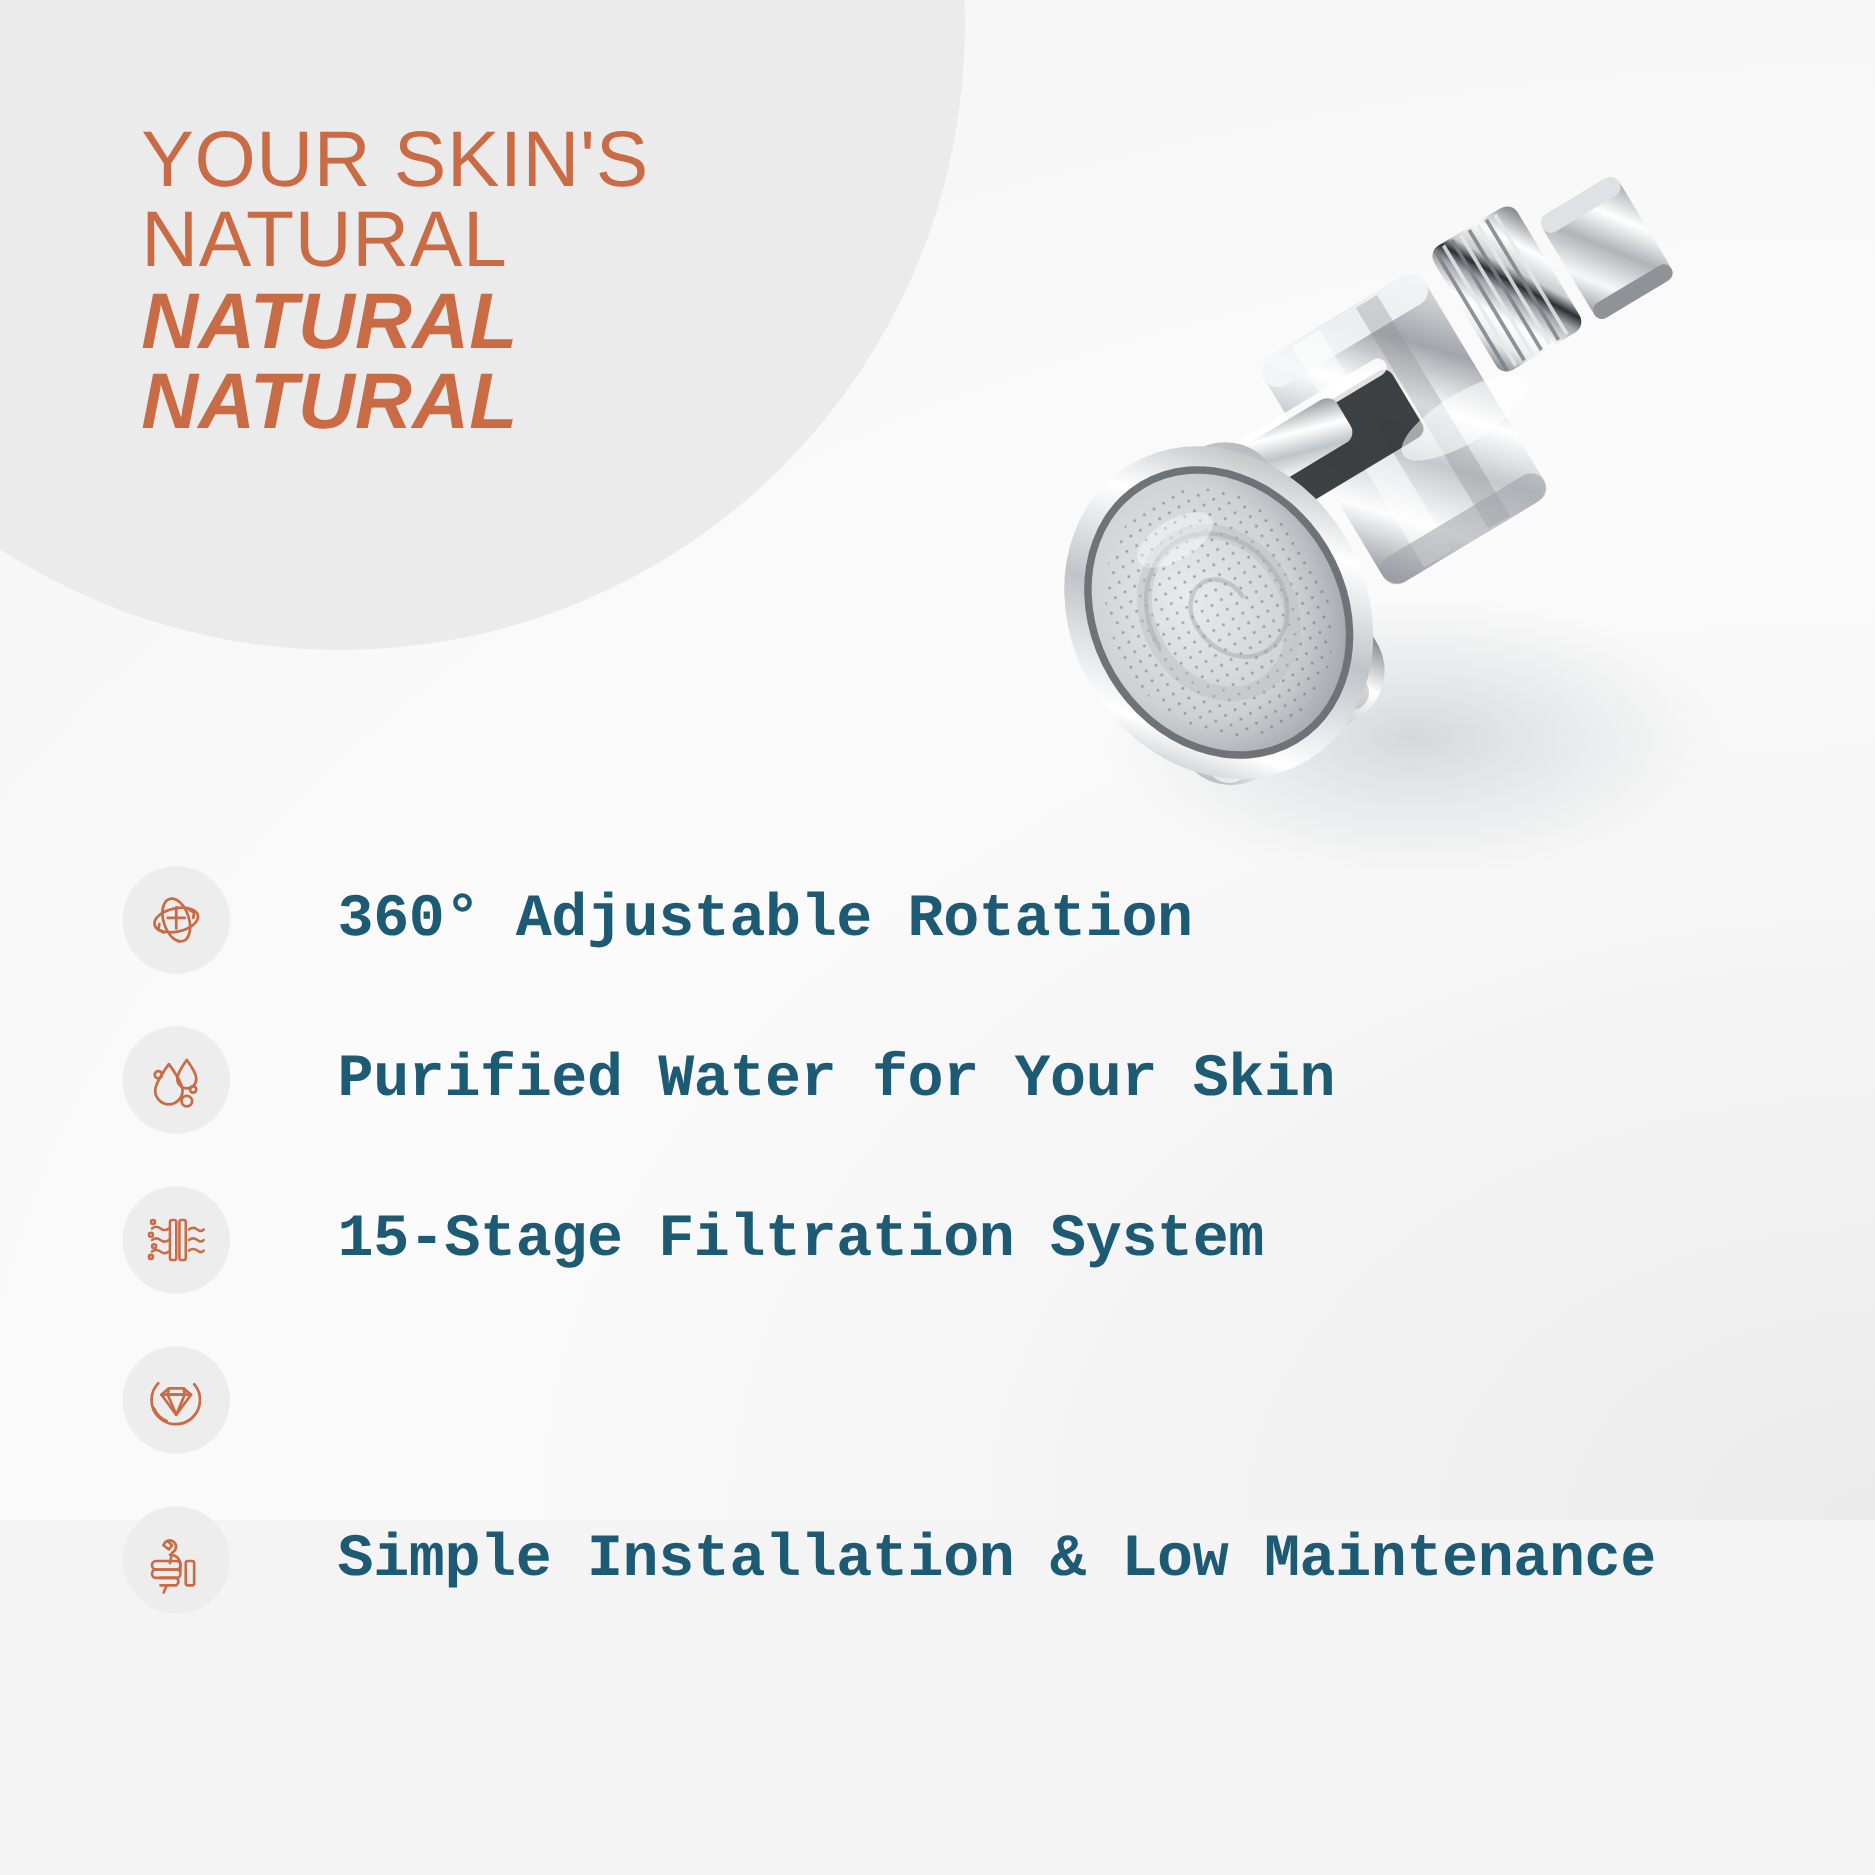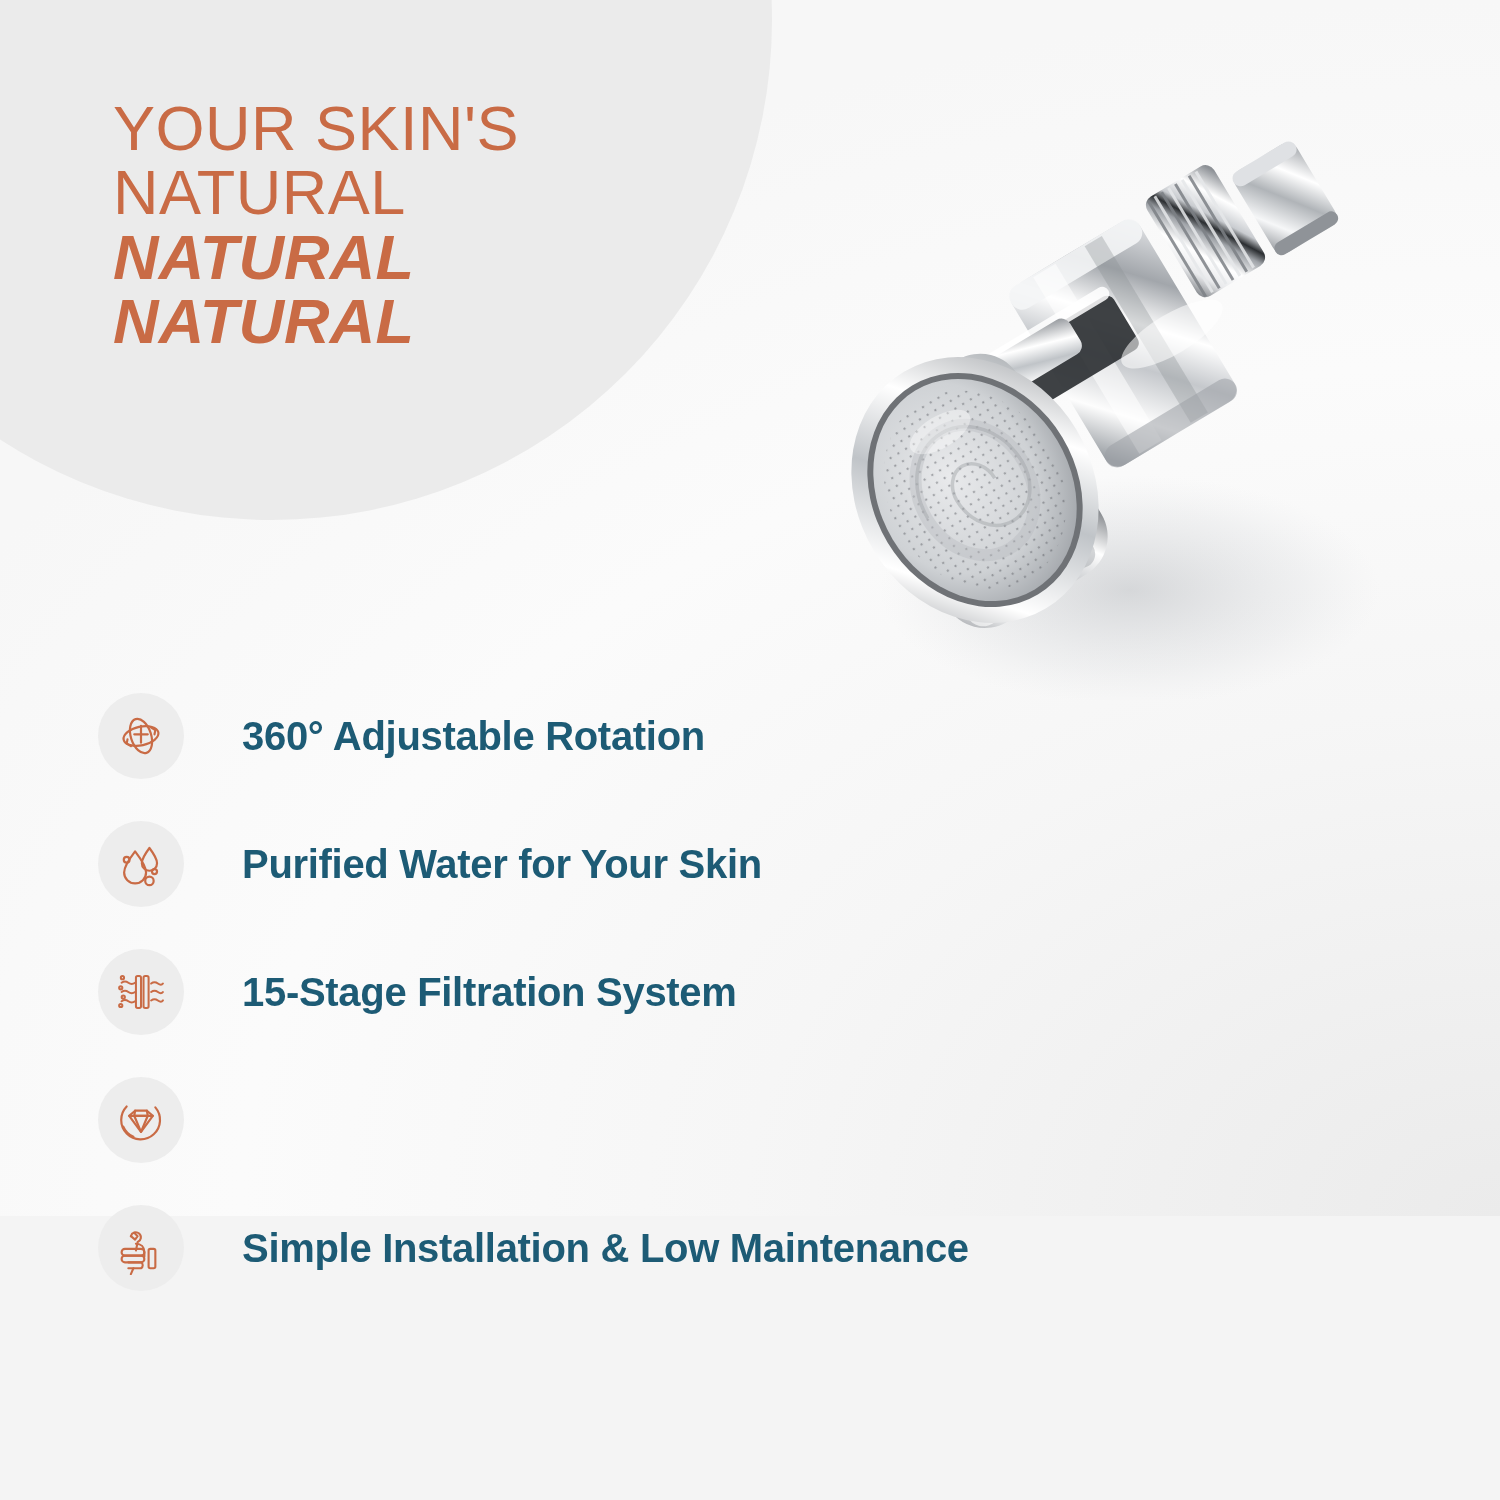--- a/index.html
+++ b/index.html
@@ -42,22 +42,22 @@
   }
   .frow{
     display:flex;align-items:center;height:128px;
   }
   .badge{
     flex:0 0 auto;width:86px;height:86px;border-radius:50%;
     background:#ededed;display:flex;align-items:center;justify-content:center;
   }
   .badge svg{display:block;width:54px;height:54px;}
   .flabel{
-    margin-left:58px;color:#1d5b75;
-    font-size:40px;font-weight:700;letter-spacing:-.3px;white-space:nowrap;
+    margin-left:86px;color:#1d5b75;
+    font-size:48px;font-weight:700;letter-spacing:-.3px;white-space:nowrap;font-family:Liberation Mono, monospace;
   }
 </style>
 </head>
 <body>
 
 <div id="stage">
 
   <div class="blob" id="blob-main"></div>
 
   <div id="headline">

